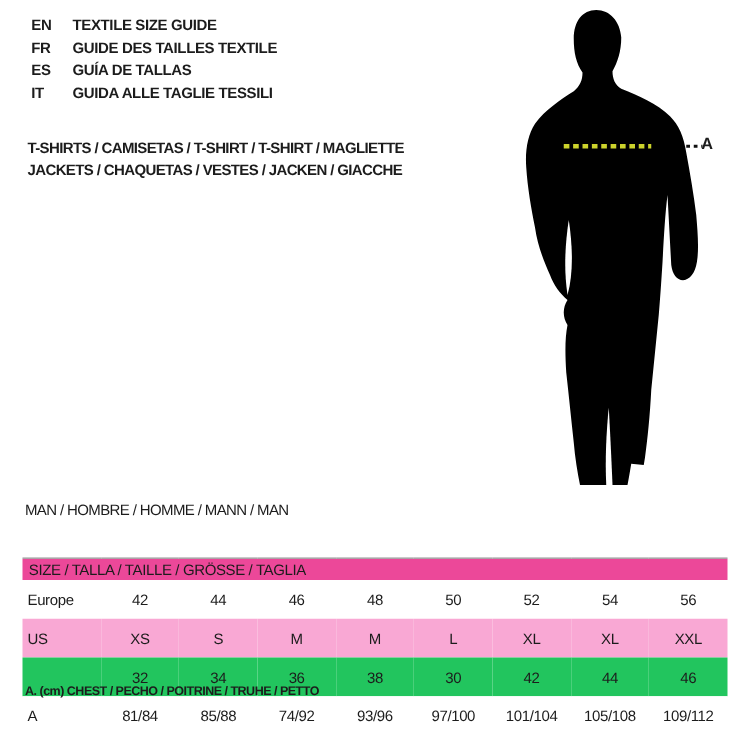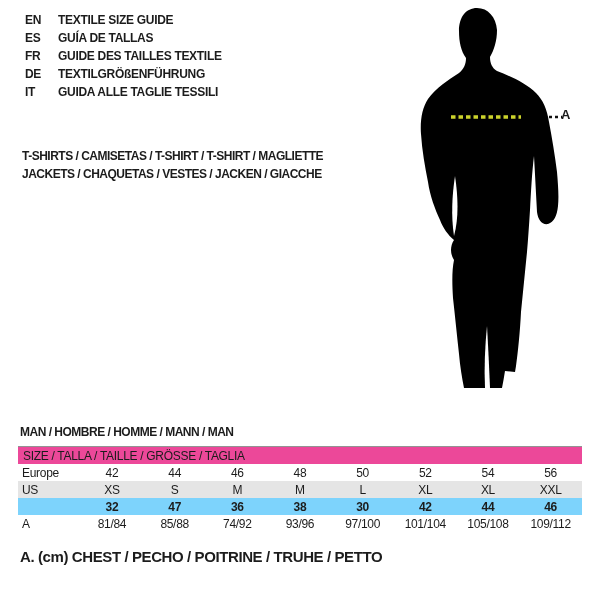--- a/index.html
+++ b/index.html
@@ -5,61 +5,57 @@
   html,body{margin:0;padding:0;}
   body{
     width:600px;height:600px;position:relative;background:#ffffff;
     font-family:"Liberation Sans", sans-serif;color:#1c1c1c;overflow:hidden;
   }
   
   .langs{position:absolute;left:25px;top:11px;}
   .lang-row{display:flex;font-size:12px;font-weight:bold;line-height:18px;letter-spacing:-0.3px;}
   .lang-code{width:33px;flex:0 0 33px;}
   
-  .cats{position:absolute;left:22px;top:109px;margin-top:38px;}
+  .cats{position:absolute;left:22px;top:109px;}
   .cat-line{font-size:12px;font-weight:bold;line-height:18px;letter-spacing:-0.5px;white-space:nowrap;}
   
   .figure-wrap{position:absolute;left:415px;top:4px;width:172px;height:390px;}
   .measure-a{position:absolute;left:561px;top:107px;font-size:13px;font-weight:bold;letter-spacing:-0.3px;}
   
-  .man-heading{position:absolute;left:20px;top:425px;font-size:12px;font-weight:bold;letter-spacing:-0.5px;white-space:nowrap;}
+  .man-heading{position:absolute;left:20px;top:401px;font-size:12px;font-weight:normal;letter-spacing:-0.5px;white-space:nowrap;}
   
   .size-table{position:absolute;left:18px;top:446px;width:564px;border-collapse:collapse;table-layout:fixed;font-size:12px;letter-spacing:-0.3px;}
   .size-table th{
     background:#ec4899;font-weight:normal;text-align:left;padding:0 0 0 5px;height:17px;
     border-top:1px solid #939393;font-size:12px;
   }
-  .size-table td{height:17px;text-align:center;padding:0;white-space:nowrap;}
+  .size-table td{height:31px;text-align:center;padding:0;white-space:nowrap;}
   .size-table td.lbl{text-align:left;padding-left:4px;width:60px;}
   .size-table tr.r0{background:#ffffff;}
-  .size-table tr.r1{background:#e5e5e5;}
-  .size-table tr.r2{background:#7dd3fc;font-weight:bold;}
+  .size-table tr.r1{background:#f9a8d4;}
+  .size-table tr.r2{background:#22c55e;}
   .size-table tr.r3{background:#ffffff;}
   
-  .footnote{position:absolute;left:20px;top:548px;font-size:15px;font-weight:bold;letter-spacing:-0.4px;white-space:nowrap;}
+  .footnote{position:absolute;left:20px;top:548px;font-size:10px;font-weight:bold;letter-spacing:-0.4px;white-space:nowrap;}
 </style>
 </head>
 <body>
 
 <div class="langs">
   <div class="lang-row">
     <span class="lang-code">EN</span>
     <span class="lang-label">TEXTILE SIZE GUIDE</span>
   </div>
   <div class="lang-row">
-    <span class="lang-code">ES</span>
-    <span class="lang-label">GUÍA DE TALLAS</span>
-  </div>
-  <div class="lang-row">
     <span class="lang-code">FR</span>
     <span class="lang-label">GUIDE DES TAILLES TEXTILE</span>
   </div>
   <div class="lang-row">
-    <span class="lang-code">DE</span>
-    <span class="lang-label">TEXTILGRÖßENFÜHRUNG</span>
+    <span class="lang-code">ES</span>
+    <span class="lang-label">GUÍA DE TALLAS</span>
   </div>
   <div class="lang-row">
     <span class="lang-code">IT</span>
     <span class="lang-label">GUIDA ALLE TAGLIE TESSILI</span>
   </div>
 </div>
 
 <div class="cats">
   <div class="cat-line">T-SHIRTS / CAMISETAS / T-SHIRT / T-SHIRT / MAGLIETTE</div>
   <div class="cat-line">JACKETS / CHAQUETAS / VESTES / JACKEN / GIACCHE</div>
@@ -133,21 +129,21 @@
       <td>M</td>
       <td>M</td>
       <td>L</td>
       <td>XL</td>
       <td>XL</td>
       <td>XXL</td>
     </tr>
     <tr class="r2">
       <td class="lbl"></td>
       <td>32</td>
-      <td>47</td>
+      <td>34</td>
       <td>36</td>
       <td>38</td>
       <td>30</td>
       <td>42</td>
       <td>44</td>
       <td>46</td>
     </tr>
     <tr class="r3">
       <td class="lbl">A</td>
       <td>81/84</td>

